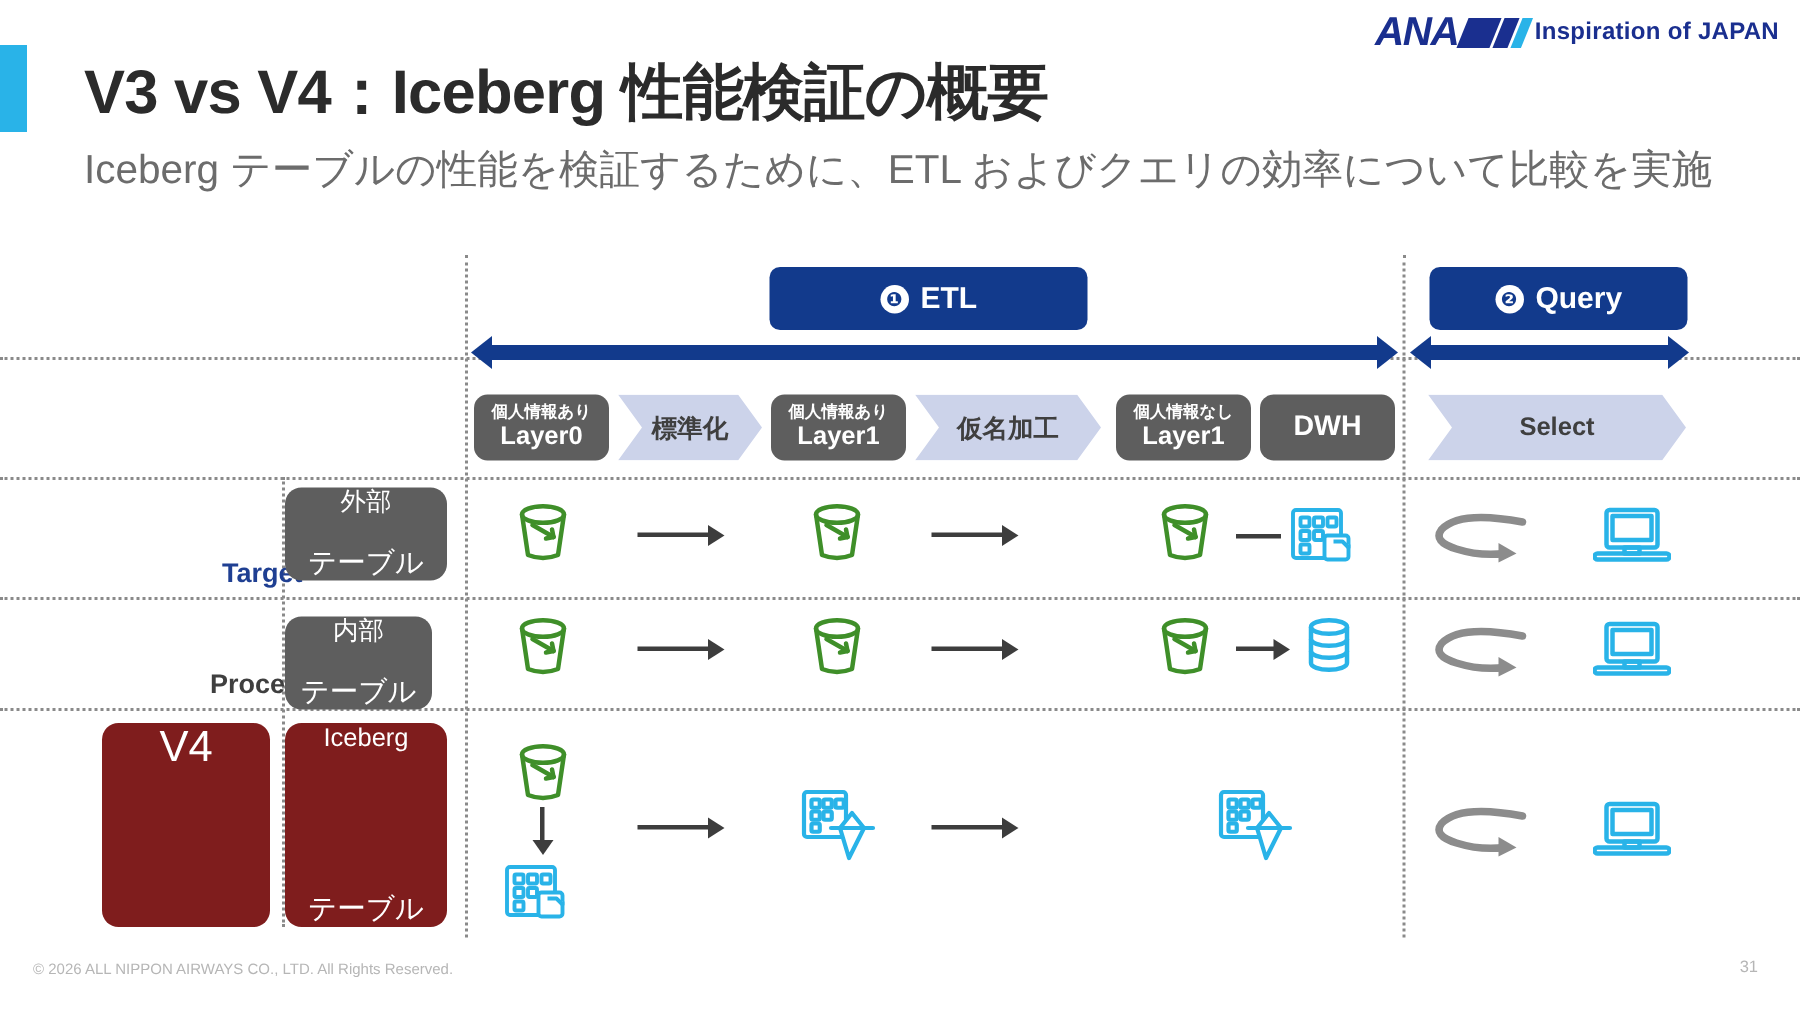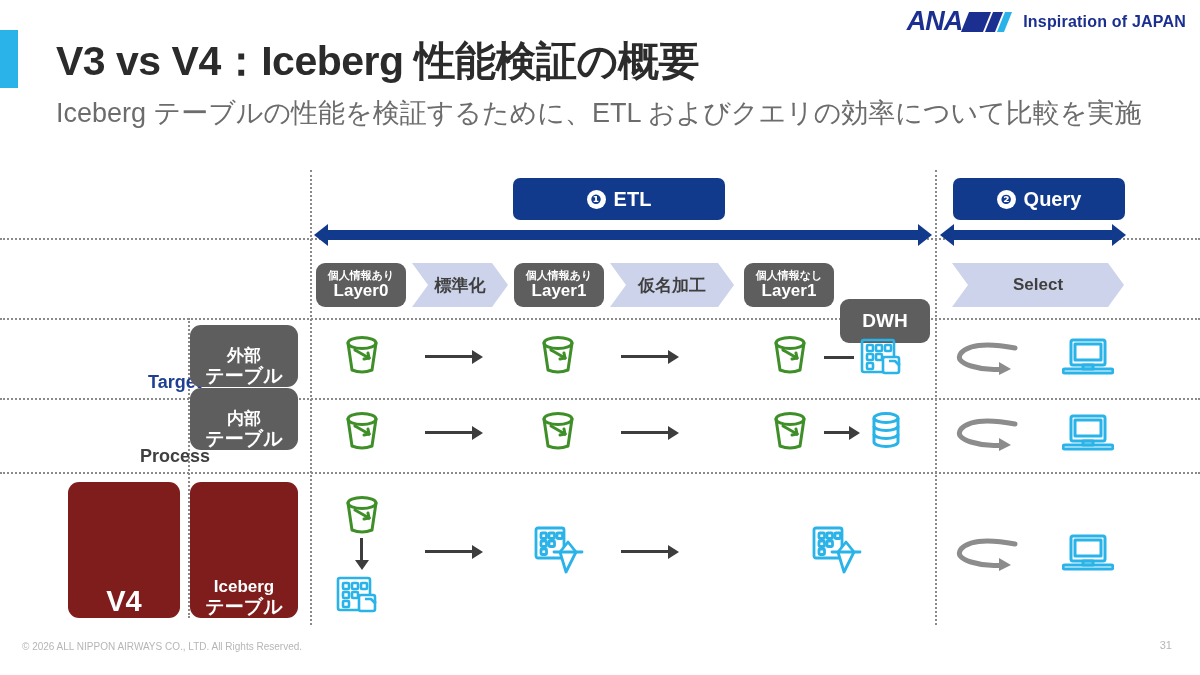--- a/index.html
+++ b/index.html
@@ -4,21 +4,21 @@
 <style>
   html,body{margin:0;padding:0;}
   body{
     width:1200px;height:675px;background:#ffffff;
     font-family:"Liberation Sans","DejaVu Sans",sans-serif;
     overflow:hidden;position:relative;
   }
   .slide{position:relative;width:1200px;height:675px;}
 
   
-  .logo-wrap{position:absolute;right:14px;top:8px;display:flex;align-items:center;gap:14px;}
+  .logo-wrap{position:absolute;right:14px;top:8px;display:flex;align-items:center;gap:4px;}
   .ana-mark{display:flex;align-items:center;}
   .ana-text{font-weight:bold;font-style:italic;font-size:27px;color:#1a2f8f;letter-spacing:-1px;line-height:1;}
   .ana-stripe{position:relative;width:44px;height:22px;margin-left:3px;}
   .ana-stripe i{position:absolute;display:block;transform:skewX(-22deg);}
   .ana-stripe i.s1{left:0;top:1px;width:22px;height:20px;background:#1a2f8f;}
   .ana-stripe i.s2{left:24px;top:1px;width:10px;height:20px;background:#1a2f8f;}
   .ana-stripe i.s3{left:36px;top:1px;width:7px;height:20px;background:#29b3e8;}
   .ana-tag{font-size:16px;color:#1a2f8f;font-weight:bold;letter-spacing:.2px;}
 
   .accent-bar{position:absolute;left:0;top:30px;width:18px;height:58px;background:#29b3e8;}
@@ -54,22 +54,22 @@
         display:flex;flex-direction:column;align-items:center;justify-content:center;line-height:1.05;}
   .chip .top{font-size:11px;font-weight:bold;text-align:center;}
   .chip .bot{font-size:17px;font-weight:bold;}
   .chip.single .bot{font-size:19px;}
 
   .chev{position:absolute;height:44px;background:#ccd3ea;color:#3f3f3f;
         display:flex;align-items:center;justify-content:center;font-size:17px;font-weight:bold;
         clip-path:polygon(0 0, calc(100% - 16px) 0, 100% 50%, calc(100% - 16px) 100%, 0 100%, 16px 50%);}
 
   
-  .gbox{position:absolute;border-radius:11px;display:flex;flex-direction:column;align-items:center;justify-content:flex-end;
-        color:#fff;font-weight:bold;line-height:1.15;text-align:center;}
+  .gbox{position:absolute;border-radius:11px;display:flex;flex-direction:column;align-items:center;justify-content:space-between;
+        color:#fff;font-weight:normal;line-height:1.15;text-align:center;}
   .gbox.gray{background:#5e5e5e;}
   .gbox.blue{background:#7f1d1d;}
   .gbox .big{font-size:29px;}
   .gbox .l1{font-size:17px;}
   .gbox .l2{font-size:19px;}
 
   
   .icon{position:absolute;}
   .arrow-r{position:absolute;height:14px;}
   .arrow-r .bar{position:absolute;left:0;right:9px;top:5px;height:3px;background:#3d3d3d;}
@@ -151,32 +151,32 @@
       <span class="top">個人情報あり</span>
       <span class="bot">Layer1</span>
     </div>
     <div class="chev" style="left:610px;top:93px;width:124px;">
       <span>仮名加工</span>
     </div>
     <div class="chip" style="left:744px;top:93px;width:90px;">
       <span class="top">個人情報なし</span>
       <span class="bot">Layer1</span>
     </div>
-    <div class="chip single" style="left:840px;top:93px;width:90px;margin-top:36px;">
+    <div class="chip single" style="left:840px;top:93px;width:90px;">
       <span class="bot">DWH</span>
     </div>
     <div class="chev" style="left:952px;top:93px;width:172px;">
       <span>Select</span>
     </div>
 
     <div class="gbox gray" style="left:190px;top:155px;width:108px;height:62px;">
       <span class="l1">外部</span>
       <span class="l2">テーブル</span>
     </div>
-    <div class="gbox gray" style="left:190px;top:218px;width:108px;height:62px;">
+    <div class="gbox gray" style="left:190px;top:241px;width:98px;height:62px;">
       <span class="l1">内部</span>
       <span class="l2">テーブル</span>
     </div>
     <div class="gbox blue" style="left:68px;top:312px;width:112px;height:136px;">
       <span class="big">V4</span>
     </div>
     <div class="gbox blue" style="left:190px;top:312px;width:108px;height:136px;">
       <span class="l1">Iceberg</span>
       <span class="l2">テーブル</span>
     </div>

